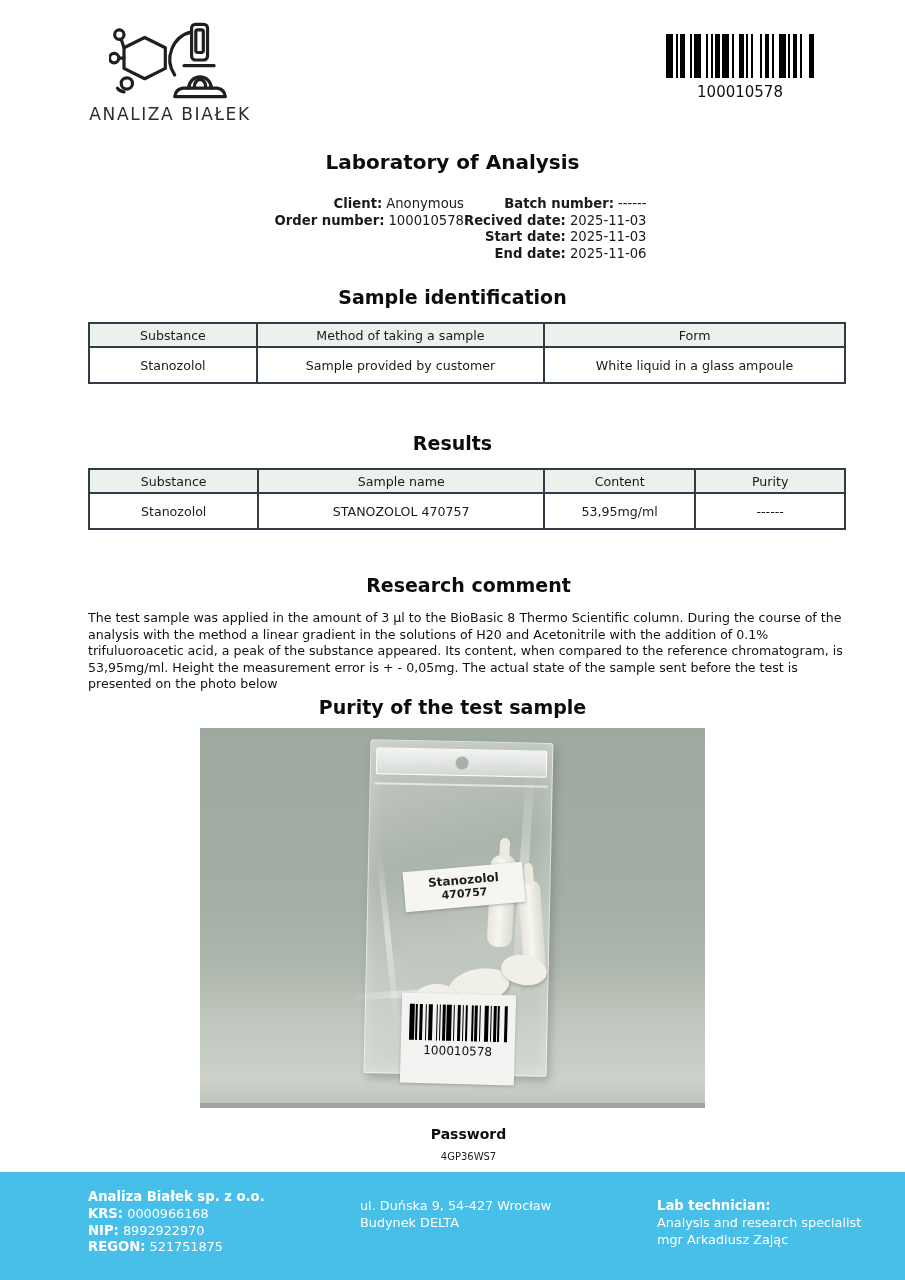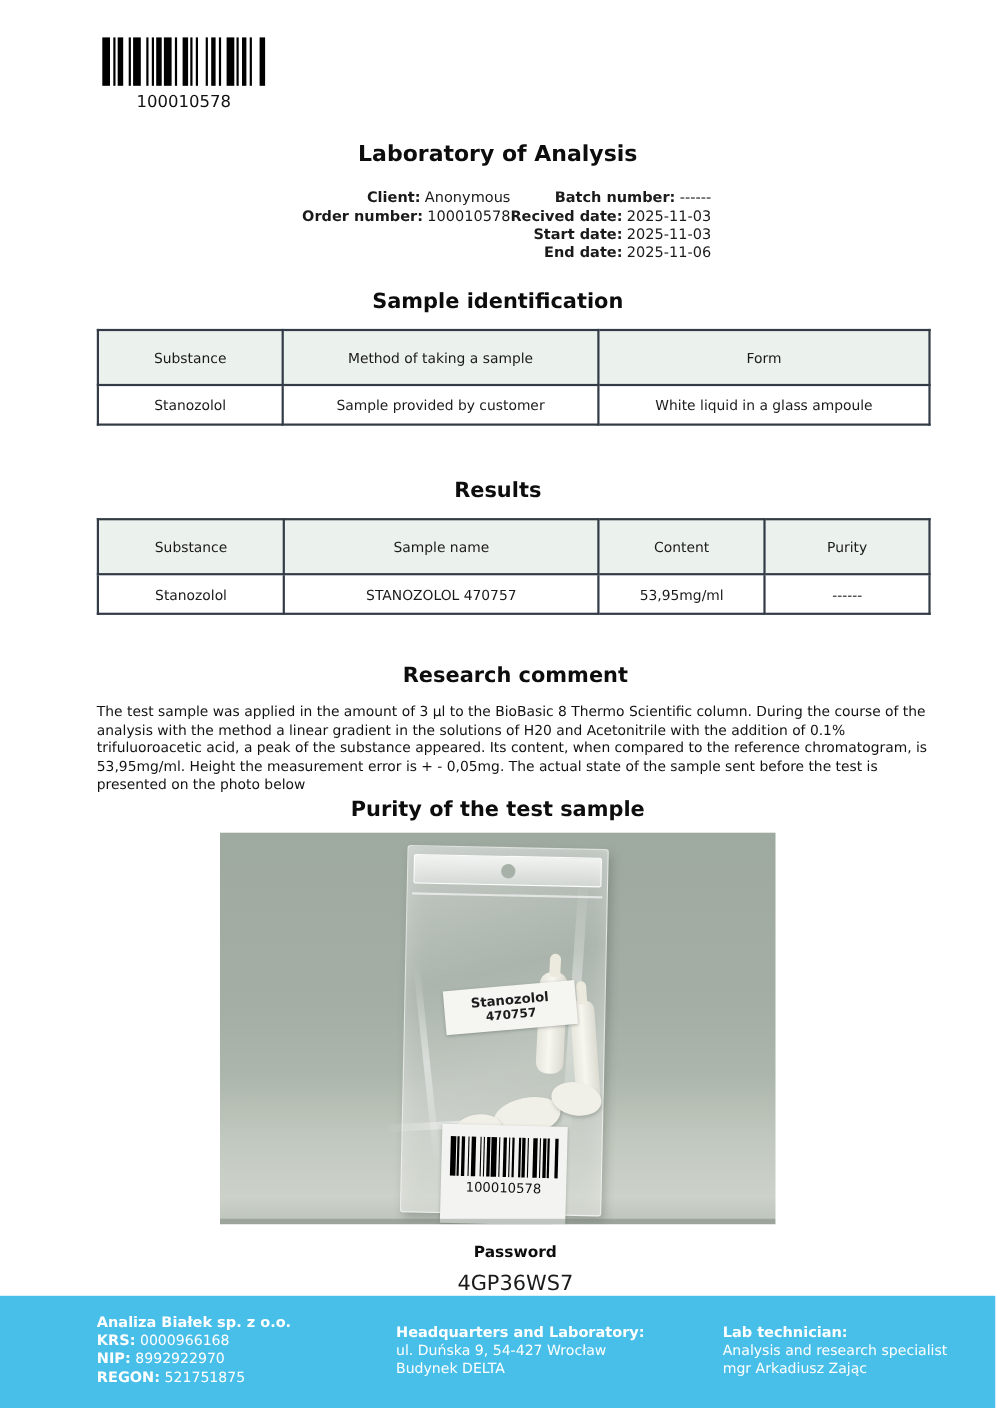--- a/index.html
+++ b/index.html
@@ -34,21 +34,21 @@
   
   .info-row { display:flex; margin:22px 0 0 88px; font-size:13.2px; }
   .info-col { display:flex; flex-direction:column; }
   .info-col.left { width:376px; }
   .info-line { line-height:16.6px;text-align:right; }
   .lbl { font-weight:bold; margin-right:4px; }
 
   
   table.tbl { width:758px; margin:14px 0 0 88px; border-collapse:collapse; font-size:12.6px; table-layout:fixed; }
   table.tbl, table.tbl th, table.tbl td { border:2px solid #333b46; }
-  table.tbl th { background:#ebf1ed; font-weight:normal; height:50px; }
+  table.tbl th { background:#ebf1ed; font-weight:normal; height:24px; }
   table.tbl td { height:36px; text-align:center; background:#fff; }
   .t-results { margin-top:15px; }
 
   
   .comment { margin:14px 55px 0 88px; font-size:12.6px; line-height:16.4px; color:#121212; }
 
   
   .photo { position:relative; width:505px; height:380px; margin:10px auto 0;
     background:linear-gradient(180deg,#9ea99f 0%,#a4aea5 45%,#adb6ac 62%,#c1c8bf 78%,#ccd2c9 93%,#bcc3ba 100%);
     overflow:hidden; }
@@ -84,34 +84,55 @@
   .streak { position:absolute; background:linear-gradient(180deg,rgba(255,255,255,0),rgba(255,255,255,.45),rgba(255,255,255,0)); }
   .s1 { left:318px; top:40px; width:9px; height:240px; transform:rotate(4deg); }
   .s2 { left:185px; top:120px; width:6px; height:180px; transform:rotate(-6deg); }
   .s3 { left:150px; top:262px; width:130px; height:7px; transform:rotate(-3deg);
     background:linear-gradient(90deg,rgba(255,255,255,0),rgba(255,255,255,.5),rgba(255,255,255,0)); }
   .photo::after { content:""; position:absolute; left:0; right:0; bottom:0; height:5px; background:rgba(95,105,96,.35); }
 
   
   .password { text-align:center; margin-top:18px;padding-left:32px; }
   .pw-h { font-size:14px; font-weight:bold; color:#0d0d0d; }
-  .pw-v { margin-top:9px; font-size:19px; }
+  .pw-v { margin-top:9px; font-size:10px; }
 
   
   footer { margin-top:auto; height:108px; background:#48bfe9; color:#fff;
     display:flex; padding:17px 0 0 88px; font-size:12.8px; line-height:16.8px; }
   .f-col1 { width:272px; }
   .f-col2 { width:297px; padding-top:9px; }
   .f-col3 { padding-top:9px; }
   .f-title { font-weight:bold; font-size:13.2px; }
 </style>
 </head>
 <body>
 
 <header class="header">
+  <div class="brand">
+    <svg width="122" height="80" viewBox="0 0 130 84" fill="none" stroke="#1f1f1f" stroke-width="3.4" stroke-linecap="round" stroke-linejoin="round">
+
+      <path d="M38 18 L60 29 L60 51 L38 62 L16 51 L16 29 Z"></path>
+      <circle cx="11" cy="15" r="5"></circle>
+      <path d="M16 29 L13 20"></path>
+      <circle cx="5.5" cy="40" r="5"></circle>
+      <path d="M16 40 L11 40"></path>
+      <circle cx="19" cy="67" r="6"></circle>
+      <path d="M9 72 a11 11 0 0 0 7 4"></path>
+
+      <rect x="88" y="4" width="17" height="38" rx="4"></rect>
+      <rect x="92.5" y="10" width="8" height="24" rx="2"></rect>
+      <path d="M88 12 A30 30 0 0 0 70 58"></path>
+      <path d="M80 48 H112"></path>
+      <path d="M85 72 a12 12 0 0 1 24 0"></path>
+      <path d="M91 70 a6 7 0 0 1 12 0"></path>
+      <path d="M79 72 h36 q8 1 9 9 h-54 q1 -8 9 -9 Z"></path>
+    </svg>
+    <div class="brand-text">ANALIZA BIAŁEK</div>
+  </div>
   <div class="barcode-block">
     <div class="bars">
         <div class="bar" style="width: 7.05px;"></div>
         <div style="width: 2.35px;"></div>
         <div class="bar" style="width: 2.35px;"></div>
         <div style="width: 2.35px;"></div>
         <div class="bar" style="width: 4.7px;"></div>
         <div style="width: 4.7px;"></div>
         <div class="bar" style="width: 2.35px;"></div>
         <div style="width: 2.35px;"></div>
@@ -294,21 +315,20 @@
 </div>
 
 <footer>
   <div class="f-col1">
     <div class="f-title">Analiza Białek sp. z o.o.</div>
     <div><span class="f-title">KRS:</span> <span>0000966168</span></div>
     <div><span class="f-title">NIP:</span> <span>8992922970</span></div>
     <div><span class="f-title">REGON:</span> <span>521751875</span></div>
   </div>
   <div class="f-col2">
-    <div class="f-title">Headquarters and Laboratory:</div>
     <div>ul. Duńska 9, 54-427 Wrocław</div>
     <div>Budynek DELTA</div>
   </div>
   <div class="f-col3">
     <div class="f-title">Lab technician:</div>
     <div>Analysis and research specialist</div>
     <div>mgr Arkadiusz Zając</div>
   </div>
 </footer>
 

